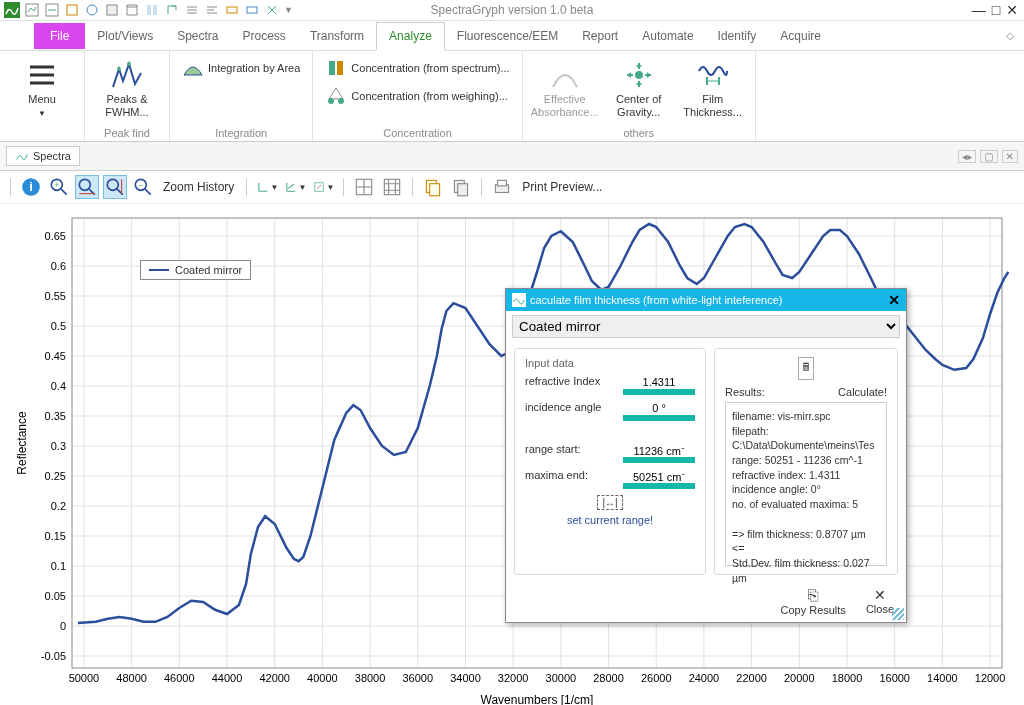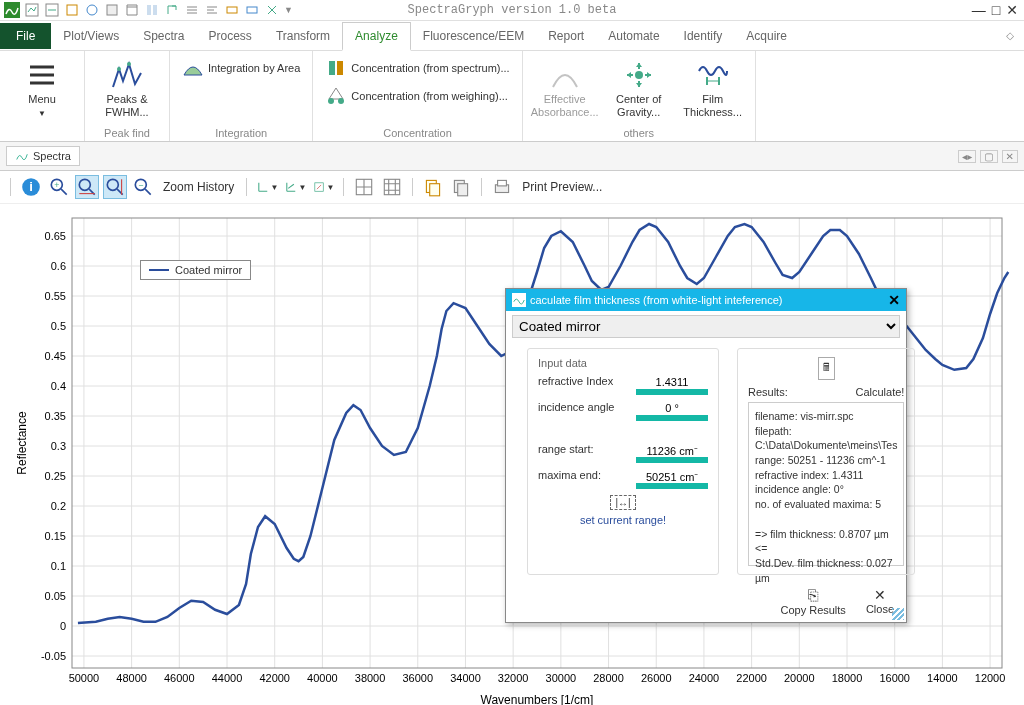--- a/index.html
+++ b/index.html
@@ -1,22 +1,22 @@
 <!DOCTYPE html>
 <html><head>
 <meta charset="utf-8">
 <style>
 body { margin:0; font-family:"Segoe UI",Tahoma,sans-serif; font-size:12px; color:#333; background:#fff; user-select:none; }
 .qat { display:flex; align-items:center; gap:4px; padding:2px 4px; background:#fff; border-bottom:1px solid #e0e0e0; position:relative; }
 .qat-icon { width:16px; height:16px; display:inline-block; }
-.title { position:absolute; left:50%; transform:translateX(-50%); color:#888;font-family:Liberation Mono, monospace; }
+.title { position:absolute; left:50%; transform:translateX(-50%); color:#888; }
 .winbtns { position:absolute; right:6px; display:flex; gap:6px; font-size:14px; color:#333; }
 .winbtns span { cursor:default; }
 .tabs { display:flex; align-items:center; background:#fff; border-bottom:1px solid #ddd; position:relative; }
-.file-tab { background:#14532d; color:#fff; padding:6px 16px; font-size:12px; }
+.file-tab { background:#d946ef; color:#fff; padding:6px 16px; font-size:12px;margin-left:34px; }
 .tab { padding:6px 12px; color:#666; }
 .tab.active { color:#2e8b2e; border:1px solid #ccc; border-bottom:2px solid #fff; position:relative; top:1px; background:#fff; }
 .helpbtn { position:absolute; right:10px; color:#888; font-size:10px; }
 .ribbon { display:flex; background:#fff; border-bottom:1px solid #ccc; }
 .group { border-right:1px solid #e0e0e0; padding:4px 8px 2px 8px; display:flex; flex-direction:column; align-items:center; }
 .group-body { display:flex; align-items:flex-start; gap:6px; flex:1; }
 .group-label { color:#888; font-size:11px; margin-top:4px; text-align:center; }
 .bigbtn { display:flex; flex-direction:column; align-items:center; width:60px; padding:4px; }
 .bigbtn .icn { width:32px; height:32px; }
 .bigbtn .lbl { text-align:center; font-size:11px; line-height:1.2; margin-top:2px; }
@@ -34,21 +34,21 @@
 .plot-area { position:relative; height:500px; margin:4px 10px 10px 10px; }
 svg.chart { width:100%; height:100%; }
 .legend-box { position:absolute; left:130px; top:52px; background:#fff; border:1px solid #888; padding:3px 8px; font-size:11px; display:flex; align-items:center; gap:6px; }
 .legend-line { width:20px; height:0; border-top:2px solid #2a4d9c; }
 
 .dialog { position:absolute; left:505px; top:288px; width:400px; background:#fff; border:1px solid #888; box-shadow:2px 2px 6px rgba(0,0,0,0.3); font-size:11px; }
 .dlg-title { background:#17b6e8; color:#fff; padding:4px 6px; display:flex; align-items:center; gap:4px; position:relative; }
 .dlg-close { position:absolute; right:6px; color:#000; font-weight:bold; font-size:14px; background:transparent; }
 .dlg-row { padding:4px 6px; }
 .dlg-select { width:100%; border:1px solid #ccc; padding:2px; box-sizing:border-box; }
-.dlg-body { display:flex; padding:6px 8px; gap:18px;margin-left:13px; }
+.dlg-body { display:flex; padding:6px 8px; gap:8px; }
 .dlg-left, .dlg-right { border:1px solid #ddd; padding:8px 10px; border-radius:3px; }
 .dlg-left { flex:0 0 170px; }
 .dlg-right { flex:1; }
 .fld { display:flex; justify-content:space-between; align-items:flex-start; margin:6px 0; }
 .fld input { width:70px; border:none; border-bottom:6px solid #14b8a6; text-align:center; font-size:11px; padding:1px; }
 .section-head { color:#666; margin-bottom:6px; }
 .results-text { font-family:inherit; white-space:pre-line; line-height:1.4; border:1px solid #ccc; padding:6px; height:150px; font-size:10.5px; }
 .dlg-footer { display:flex; justify-content:flex-end; gap:20px; padding:6px 12px; }
 .footer-btn { text-align:center; font-size:11px; }
 .footer-btn .icn { font-size:14px; display:block; }

